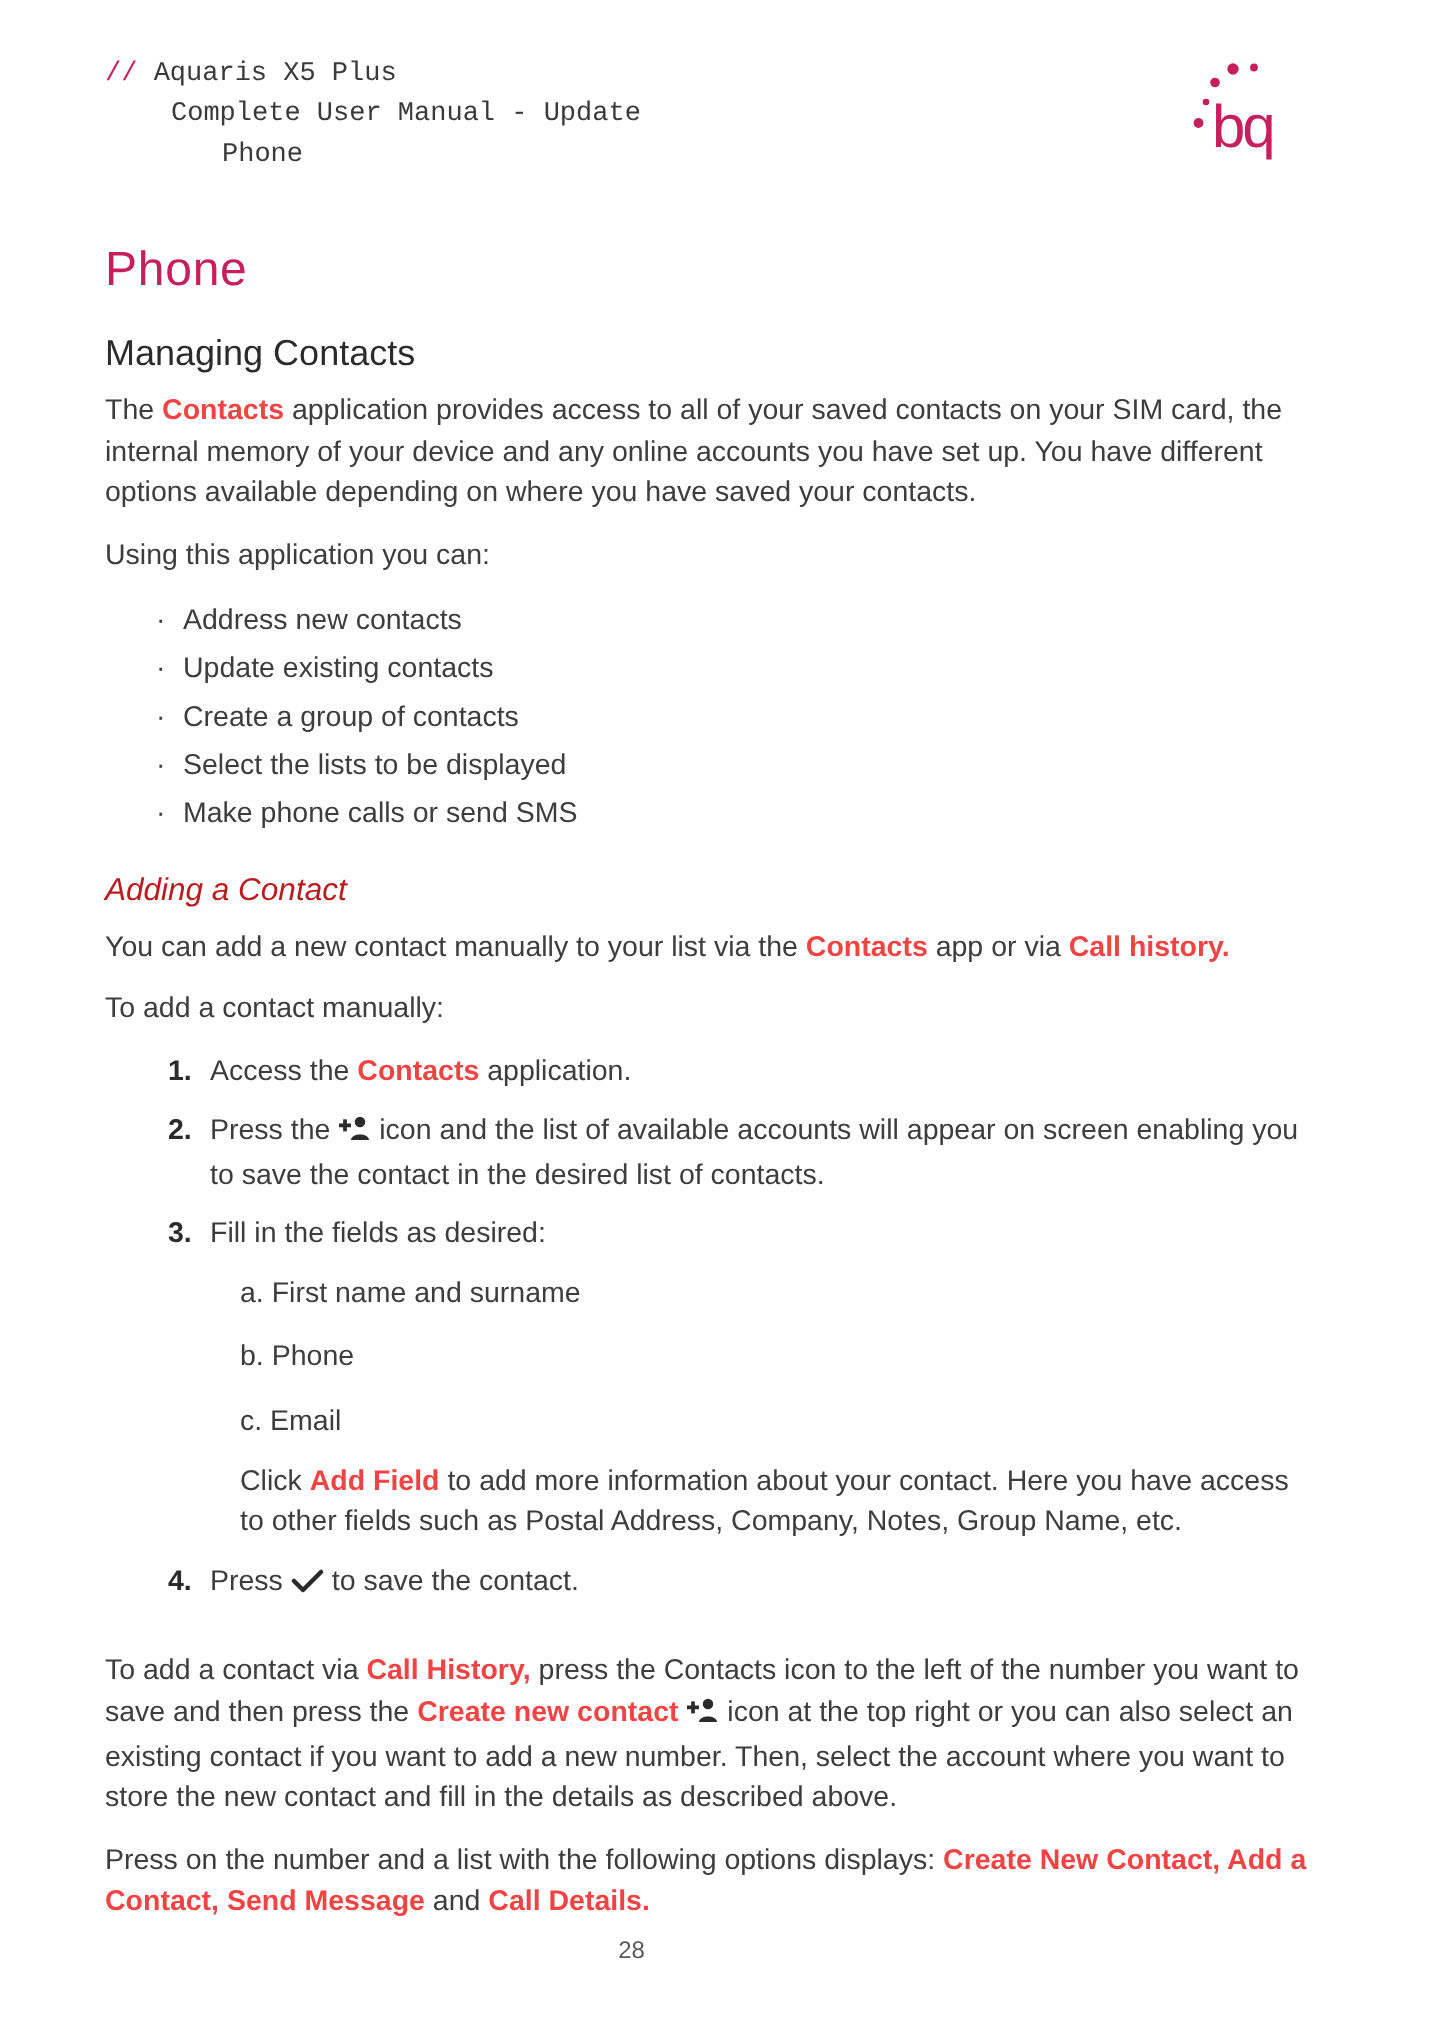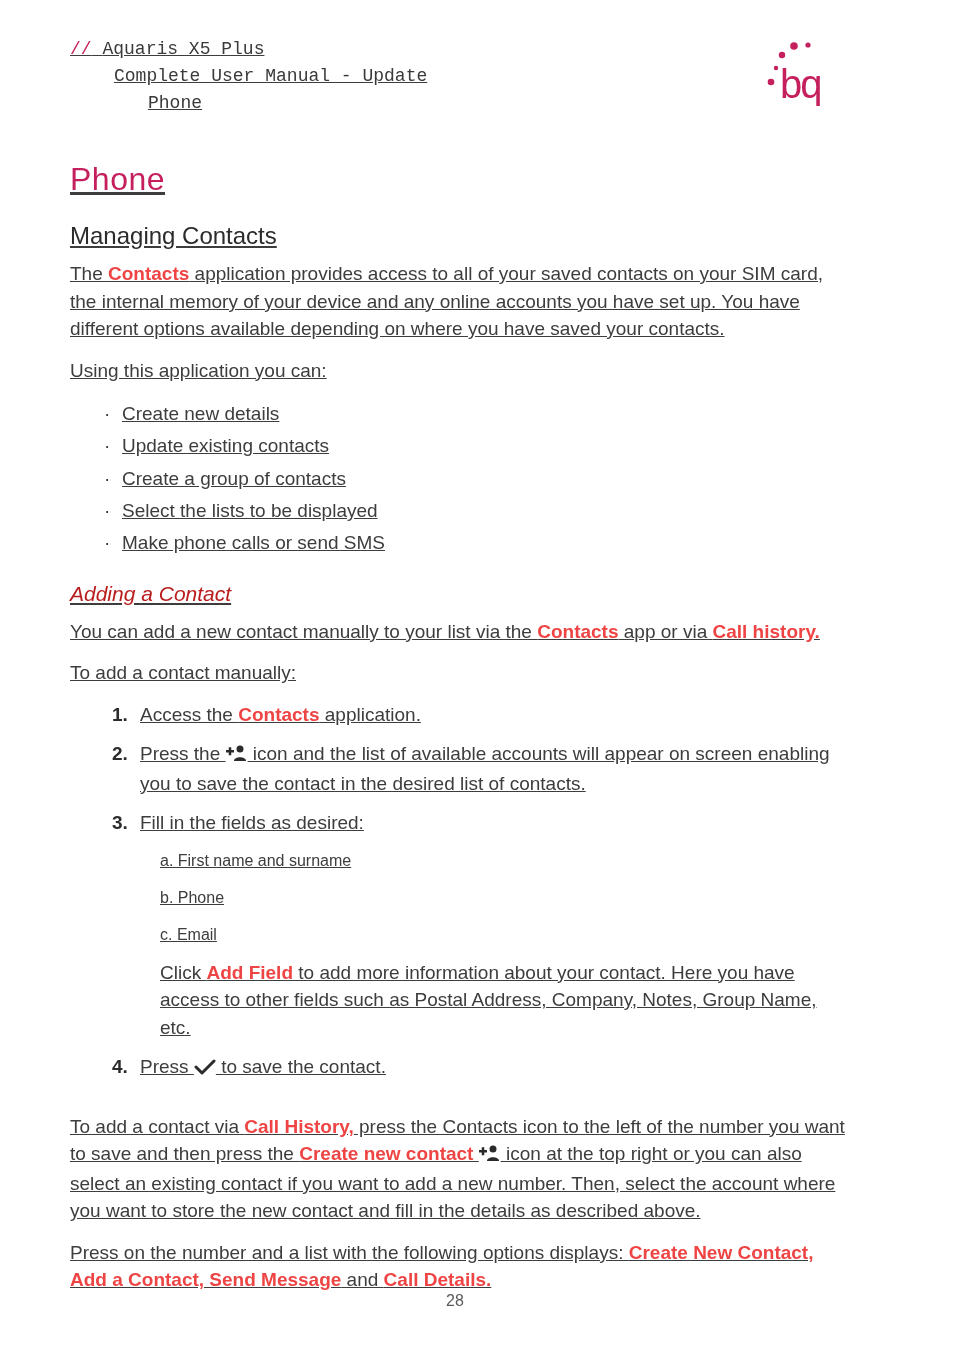--- a/index.html
+++ b/index.html
@@ -8,23 +8,22 @@
     height: 1350px;
     margin: 0;
     padding: 0;
     font-family: "Helvetica Neue", Arial, sans-serif;
     color: #3d3d3d;
     position: relative;
     box-sizing: border-box;
     background: #fff;
   }
   .page {
-    padding: 36px 108px 0 70px;
+    padding: 36px 80px 0 70px;
     box-sizing: border-box;
-    text-decoration: underline;
   }
   .header {
     display: flex;
     justify-content: space-between;
     align-items: flex-start;
     margin-bottom: 44px;
   }
   .header-text {
     font-family: "Courier New", monospace;
     font-size: 18px;
@@ -99,21 +98,21 @@
   ol.num-list > li::before {
     content: counter(item) ".";
     position: absolute;
     left: -28px;
     font-weight: 600;
     color: #2b2b2b;
   }
   .sub-letter {
     padding-left: 20px;
     margin-top: 10px;
-    font-size: 16px;
+    font-size: 19px;
     font-weight: 300;
     line-height: 1.7;
   }
   .sub-para {
     padding-left: 20px;
     margin-top: 10px;
     font-size: 19px;
     font-weight: 300;
     line-height: 1.45;
   }
@@ -123,21 +122,20 @@
   }
   .page-number {
     position: absolute;
     bottom: 40px;
     width: 842px;
     left: 0;
     text-align: center;
     font-size: 16px;
     font-weight: 300;
     color: #5a5a5a;
-    padding-left: 34px;
   }
 </style>
 </head>
 <body>
 
 <div class="page">
 
   <div class="header">
     <div class="header-text">
       <div class="breadcrumb-line1"><span class="slashes">//</span> <span>Aquaris X5 Plus</span></div>
@@ -162,21 +160,21 @@
 
   <h2 class="section">Managing Contacts</h2>
 
   <p class="body">
     <span>The </span><span class="strong">Contacts</span><span> application provides access to all of your saved contacts on your SIM card, the internal memory of your device and any online accounts you have set up. You have different options available depending on where you have saved your contacts.</span>
   </p>
 
   <p class="body">Using this application you can:</p>
 
   <ul class="dot-list">
-    <li>Create new details</li>
+    <li>Address new contacts</li>
     <li>Update existing contacts</li>
     <li>Create a group of contacts</li>
     <li>Select the lists to be displayed</li>
     <li>Make phone calls or send SMS</li>
   </ul>
 
   <h3 class="subsection">Adding a Contact</h3>
 
   <p class="body">
     <span>You can add a new contact manually to your list via the </span><span class="strong">Contacts</span><span> app or via </span><span class="strong">Call history.</span>

